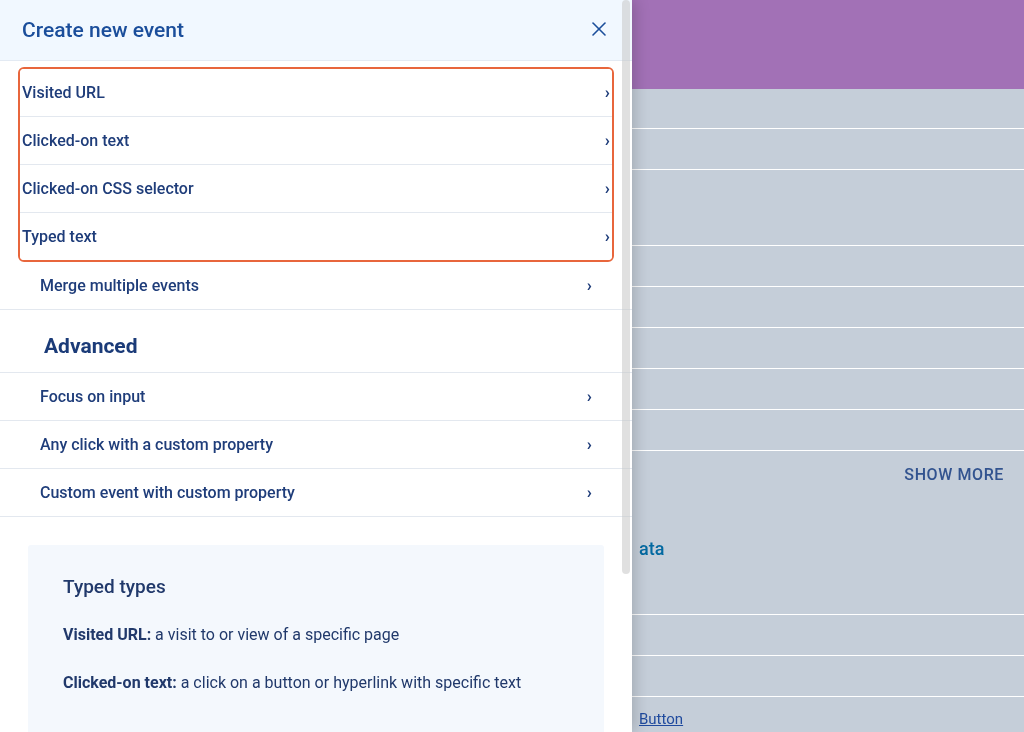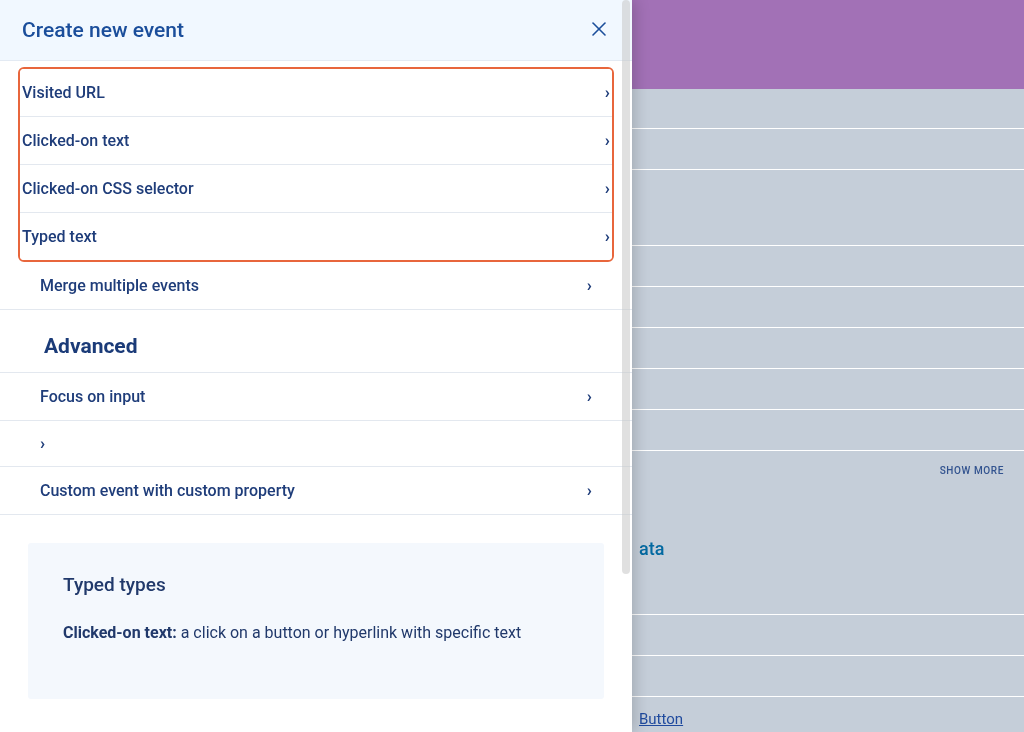--- a/index.html
+++ b/index.html
@@ -45,21 +45,21 @@
       position: relative;
     }
     .bg-row:first-child {
       border-top: 1px solid #fff;
     }
     .bg-show-more {
       position: absolute;
       right: 20px;
       top: 465px;
       color: #32538f;
-      font-size: 10px;
+      font-size: 16px;
       font-weight: 500;
       letter-spacing: 0.6px;
     }
     .bg-section-title {
       position: absolute;
       left: 639px;
       top: 538px;
       color: #0369a1;
       font-size: 18px;
       font-weight: 500;
@@ -266,29 +266,33 @@
 
     <div class="section-heading">Advanced</div>
     <div class="divider"></div>
 
     <div class="outer-menu">
       <div class="menu-item">
         <span class="menu-item-label">Focus on input</span>
         <span class="chevron">›</span>
       </div>
       <div class="menu-item">
+        <span class="menu-item-label">Any click with a custom property</span>
         <span class="chevron">›</span>
       </div>
       <div class="menu-item">
         <span class="menu-item-label">Custom event with custom property</span>
         <span class="chevron">›</span>
       </div>
     </div>
 
     <div class="info-card">
       <div class="info-title">Typed types</div>
       <div class="info-line">
+        <strong>Visited URL:</strong><span> a visit to or view of a specific page</span>
+      </div>
+      <div class="info-line">
         <strong>Clicked-on text:</strong><span> a click on a button or hyperlink with specific text</span>
       </div>
     </div>
   </div>
   <div class="scrollbar"></div>
 </div>
 
 </body></html>

